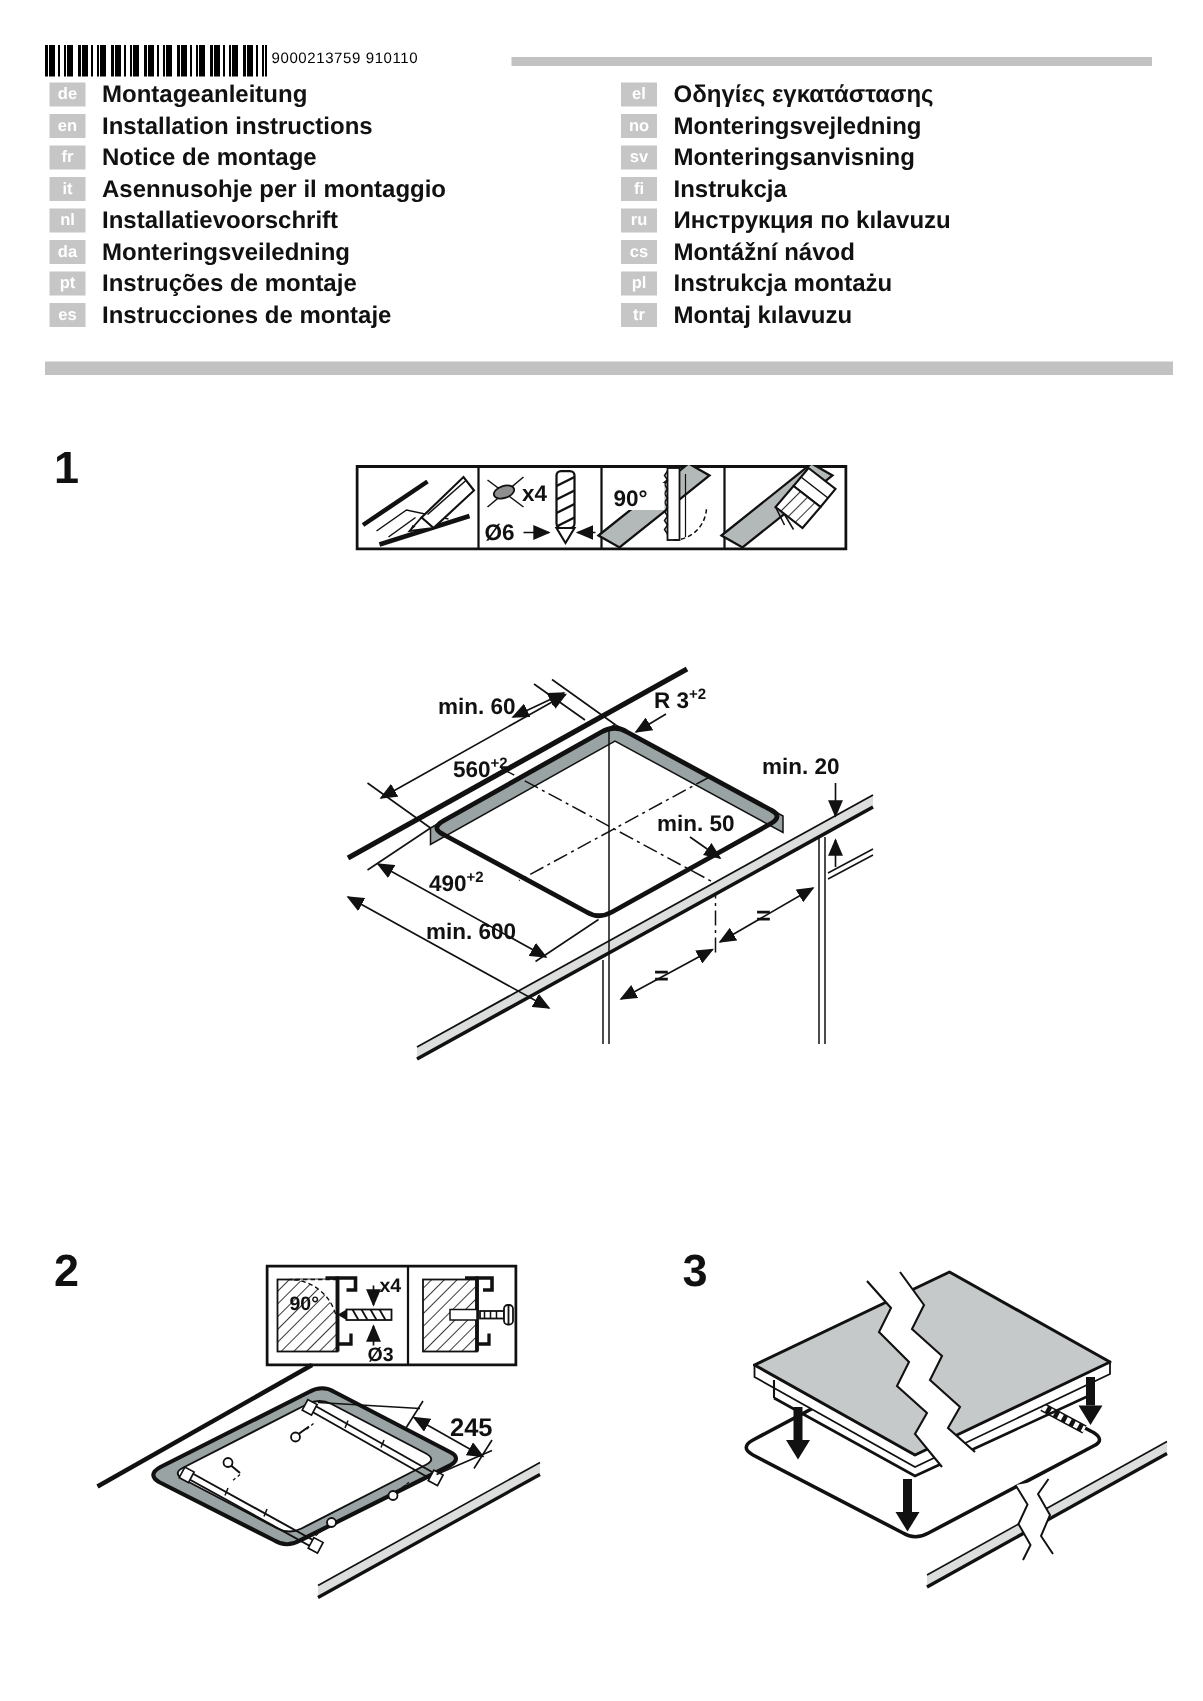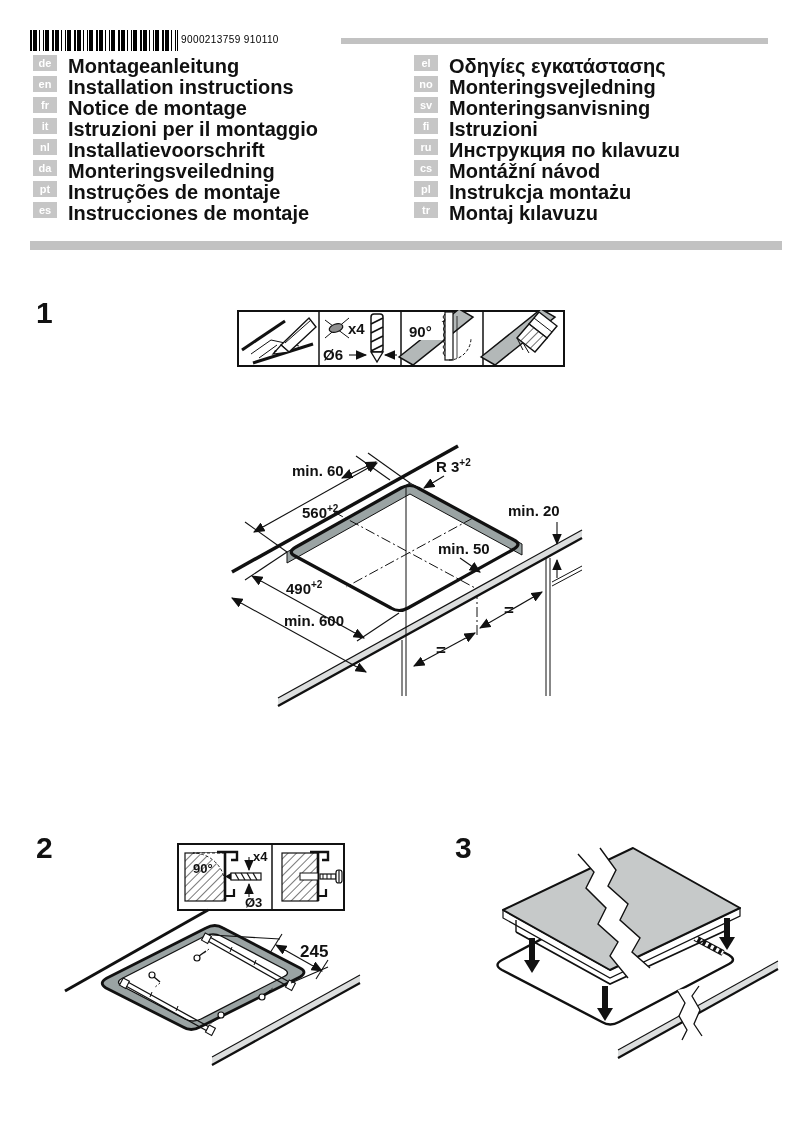--- a/index.html
+++ b/index.html
@@ -9,21 +9,21 @@
   
   .barcode{left:30px;top:30px;width:148px;height:21px;
     background:repeating-linear-gradient(90deg,#000 0 2px,#fff 2px 3px,#000 3px 7px,#fff 7px 9px,
     #000 9px 10px,#fff 10px 13px,#000 13px 14px,#fff 14px 15px,#000 15px 19px,#fff 19px 22px);}
   .barcode-text{left:181px;top:34px;font-size:10px;color:#000000;letter-spacing:.4px;}
   .graybar{background:#c2c2c2;}
   
   .lang-row{position:absolute;height:18px;}
   .lang-code{position:absolute;width:24px;height:16px;background:#c6c6c6;color:#fff;
     font-weight:bold;font-size:11px;text-align:center;line-height:16px;}
-  .lang-label{position:absolute;left:35px;top:0;font-weight:bold;font-size:20px;white-space:nowrap;}
+  .lang-label{position:absolute;left:35px;top:0;font-weight:bold;font-size:16px;white-space:nowrap;}
   .step-num{font-weight:bold;font-size:30px;line-height:1;}
   
   svg{display:block;}
   .lbl{font:bold 15px "Liberation Sans",sans-serif;fill:#111;}
   .lblB{font:bold 17px "Liberation Sans",sans-serif;fill:#111;}
   .sup{font-size:10px;}
   .ic{font:bold 13px "Liberation Sans",sans-serif;fill:#111;}
   .ic2{font:bold 15px "Liberation Sans",sans-serif;fill:#111;}
   .ln{stroke:#111;fill:none;}
   .dim{stroke:#111;stroke-width:1.1;fill:none;}
@@ -45,21 +45,21 @@
     <div class="lang-row" style="left:33px;top:76px;">
         <span class="lang-code">en</span>
         <span class="lang-label">Installation instructions</span>
       </div>
     <div class="lang-row" style="left:33px;top:97px;">
         <span class="lang-code">fr</span>
         <span class="lang-label">Notice de montage</span>
       </div>
     <div class="lang-row" style="left:33px;top:118px;">
         <span class="lang-code">it</span>
-        <span class="lang-label">Istruzioni per il montaggio</span>
+        <span class="lang-label">Asennusohje per il montaggio</span>
       </div>
     <div class="lang-row" style="left:33px;top:139px;">
         <span class="lang-code">nl</span>
         <span class="lang-label">Installatievoorschrift</span>
       </div>
     <div class="lang-row" style="left:33px;top:160px;">
         <span class="lang-code">da</span>
         <span class="lang-label">Monteringsveiledning</span>
       </div>
     <div class="lang-row" style="left:33px;top:181px;">
@@ -80,21 +80,21 @@
     <div class="lang-row" style="left:414px;top:76px;">
         <span class="lang-code">no</span>
         <span class="lang-label">Monteringsvejledning</span>
       </div>
     <div class="lang-row" style="left:414px;top:97px;">
         <span class="lang-code">sv</span>
         <span class="lang-label">Monteringsanvisning</span>
       </div>
     <div class="lang-row" style="left:414px;top:118px;">
         <span class="lang-code">fi</span>
-        <span class="lang-label">Istruzioni</span>
+        <span class="lang-label">Instrukcja</span>
       </div>
     <div class="lang-row" style="left:414px;top:139px;">
         <span class="lang-code">ru</span>
         <span class="lang-label">Инструкция по kılavuzu</span>
       </div>
     <div class="lang-row" style="left:414px;top:160px;">
         <span class="lang-code">cs</span>
         <span class="lang-label">Montážní návod</span>
       </div>
     <div class="lang-row" style="left:414px;top:181px;">

